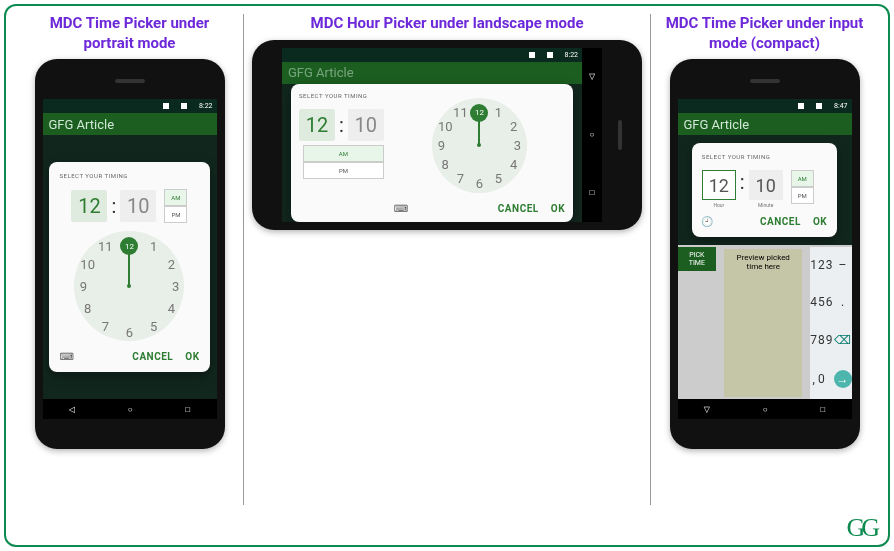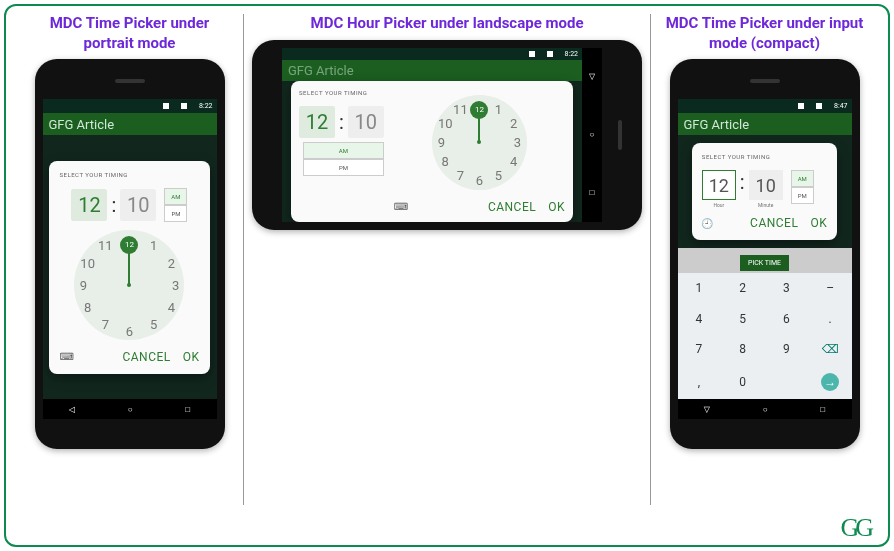--- a/index.html
+++ b/index.html
@@ -33,39 +33,39 @@
 .ampm button.sel,.ampm-h button.sel{background:#e8f5e9;color:#2e7d32}
 .clock{width:110px;height:110px;border-radius:50%;background:#e8eee8;margin:6px auto 10px;position:relative}
 .clock-small{width:95px;height:95px}
 .hand{position:absolute;left:50%;top:50%;width:2px;height:46px;background:#2e7d32;transform-origin:top center;transform:translate(-50%,0) rotate(180deg)}
 .hand.small{height:38px}
 .hub{position:absolute;left:50%;top:50%;width:4px;height:4px;background:#2e7d32;border-radius:50%;transform:translate(-50%,-50%)}
 .sel-dot{position:absolute;left:50%;top:6px;transform:translateX(-50%);width:18px;height:18px;background:#2e7d32;border-radius:50%;color:#fff;font-size:8px;display:flex;align-items:center;justify-content:center}
 .tick{position:absolute;font-size:13px;color:#777;transform:translate(-50%,-50%)}
 .dlg-actions{display:flex;justify-content:flex-end;gap:12px;align-items:center}
 .dlg-actions .kb{margin-right:auto;font-size:10px;color:#555}
-.dlg-actions button{border:none;background:none;font-size:12px;letter-spacing:.5px;color:#2e7d32;font-weight:400}
+.dlg-actions button{border:none;background:none;font-size:10px;letter-spacing:.5px;color:#2e7d32;font-weight:700}
 
 .input-row{display:flex;align-items:flex-start;gap:4px;margin-bottom:8px}
 .in-field{display:flex;flex-direction:column;align-items:center}
 .in-field .box{width:34px;height:30px;border:1px solid #2e7d32;display:flex;align-items:center;justify-content:center;font-size:18px;color:#555;background:#fff}
 .in-field .box.plain{border:none;background:#eee}
 .in-field label{font-size:5px;color:#777;margin-top:2px}
 .preview{background:rgba(190,190,130,.5);text-align:center;font-size:8px;padding:4px;margin:2px 8px}
 .btn-chip{background:#1b5e20;color:#fff;font-size:7px;padding:4px 8px;margin:0 auto;display:inline-block}
 .keypad{background:#eceff1;flex:1;display:grid;grid-template-columns:repeat(4,1fr);gap:1px}
 .key{display:flex;align-items:center;justify-content:center;font-size:12px;color:#333}
 .key.accent{background:#4db6ac;color:#fff;border-radius:50%;width:18px;height:18px;margin:auto}
 .key.del{color:#00796b}
-.logo{position:absolute;right:24px;bottom:8px;color:#0d8a4f;font-family:Georgia,serif;font-size:26px;font-weight:400;letter-spacing:-4px}
+.logo{position:absolute;right:18px;bottom:8px;color:#0d8a4f;font-family:Georgia,serif;font-size:26px;font-weight:400;letter-spacing:-4px}
 .screen-land{flex-direction:row}
 .screen-land .main{flex:1;display:flex;flex-direction:column}
 .dialog-land{display:flex;gap:10px;width:94%;padding:8px}
 .dlg-left{flex:0 0 auto}
-.screen3-lower{background:#ccc;padding-top:2px;display:flex;flex-direction:column;flex:1;min-height:0}
+.screen3-lower{background:#ccc;padding-top:2px;display:flex;flex-direction:row;flex:1;min-height:0}
 .screen3-lower .chip-row{text-align:center;margin-bottom:2px}
 </style>
 </head>
 <body>
 
 <div class="frame">
 
   <div class="panel">
     <div class="title">MDC Time Picker under portrait mode</div>
     <div class="phone-port">
@@ -219,20 +219,21 @@
             </div>
             <div class="dlg-actions">
               <span class="kb">🕘</span>
               <button>CANCEL</button>
               <button>OK</button>
             </div>
           </div>
         </div>
         <div class="screen3-lower">
           <div class="chip-row"><span class="btn-chip">PICK TIME</span></div>
+          <div class="preview">Preview picked time here</div>
           <div class="keypad">
             <div class="key">1</div>
             <div class="key">2</div>
             <div class="key">3</div>
             <div class="key">–</div>
             <div class="key">4</div>
             <div class="key">5</div>
             <div class="key">6</div>
             <div class="key">.</div>
             <div class="key">7</div>

